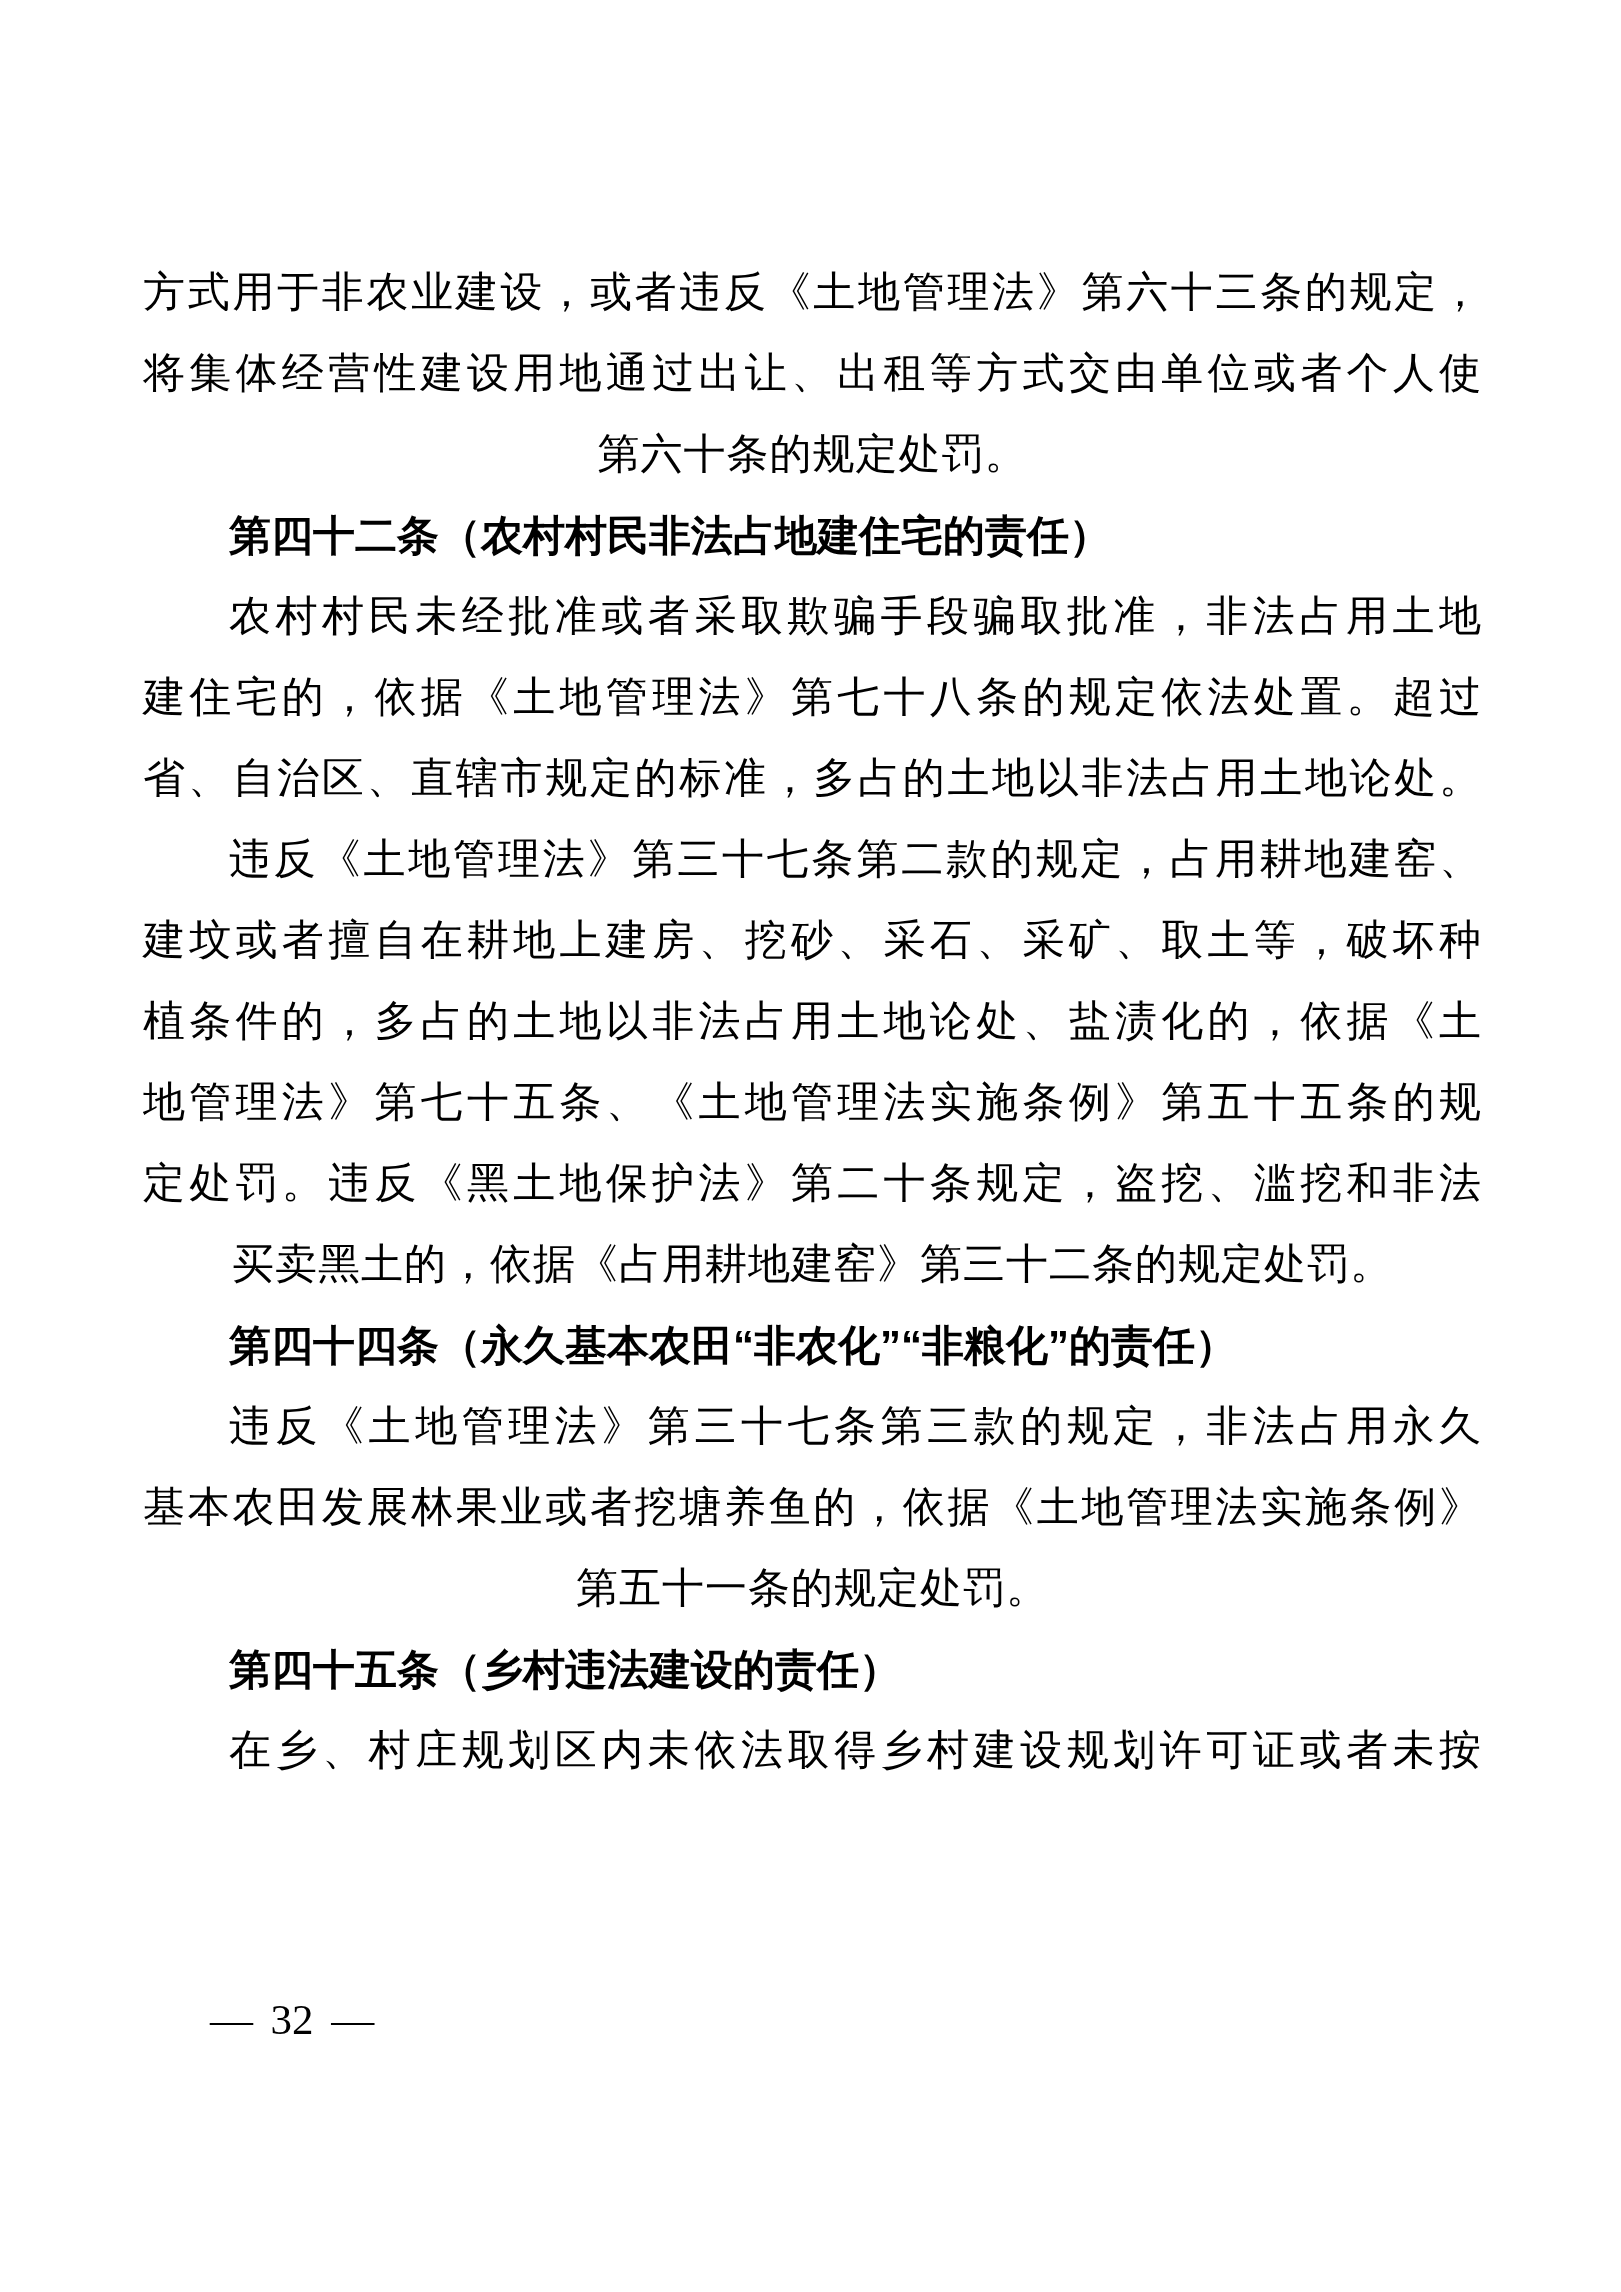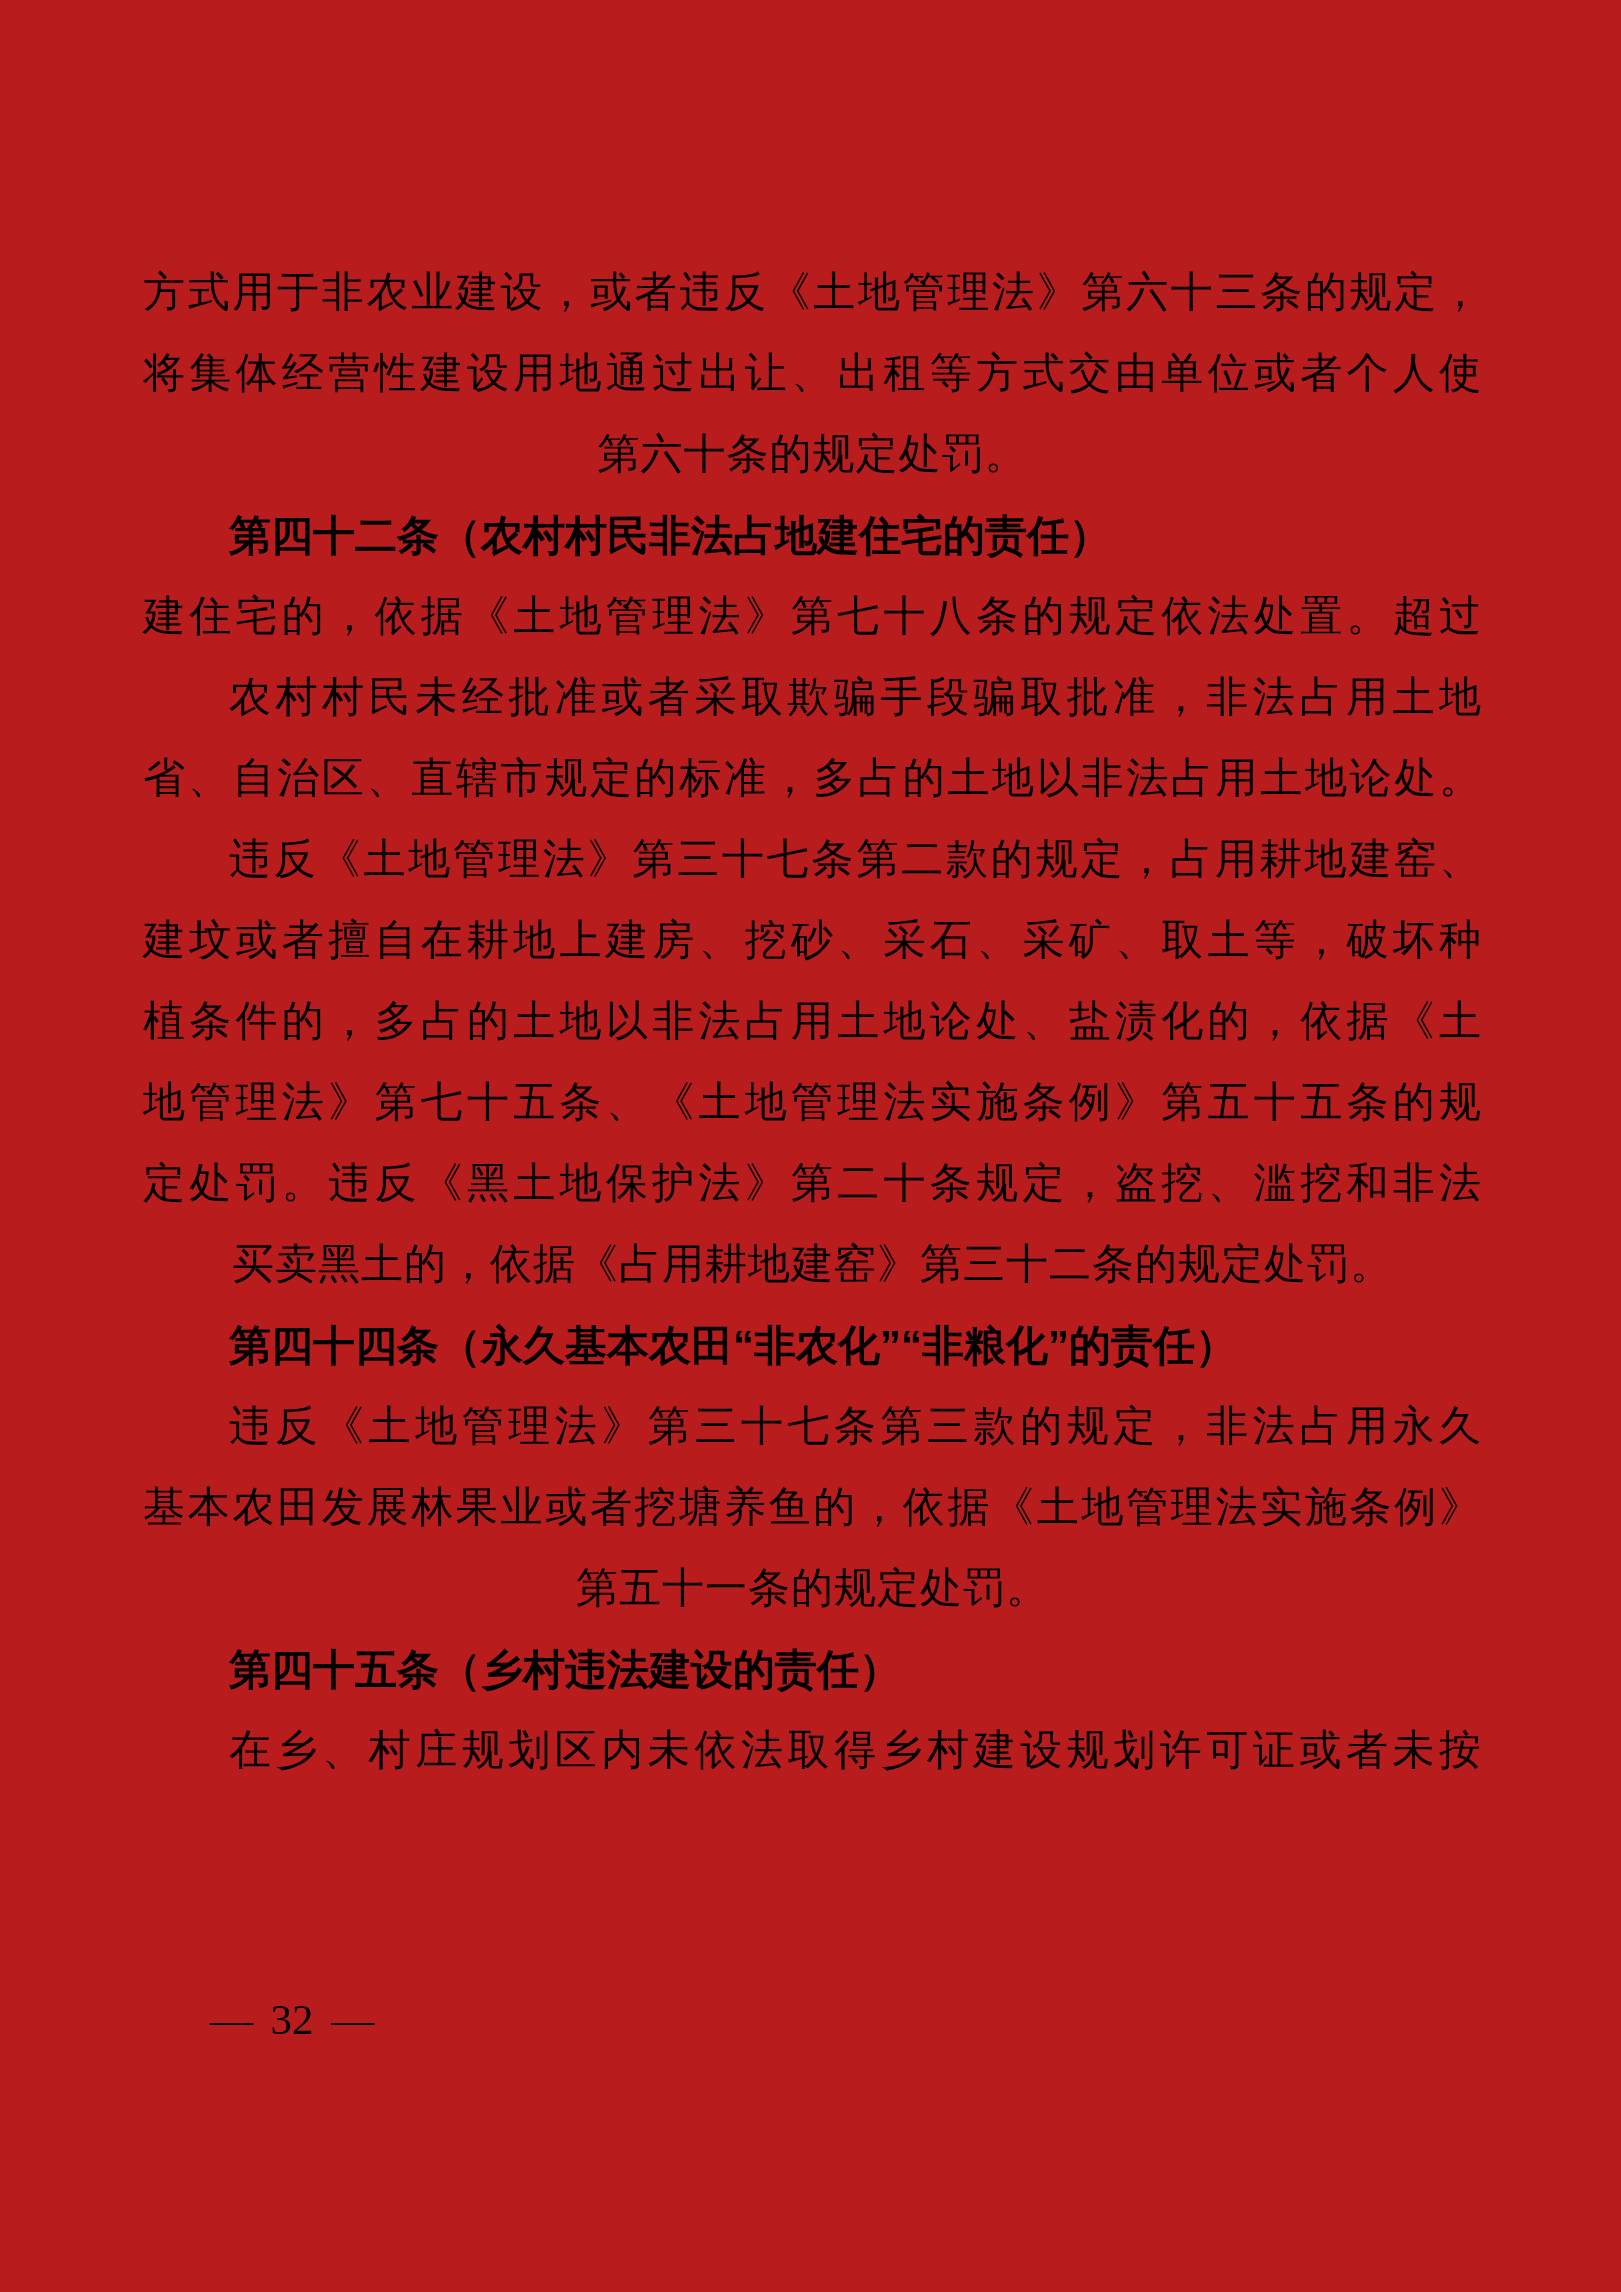--- a/index.html
+++ b/index.html
@@ -1,21 +1,21 @@
 <!DOCTYPE html>
 <html><head>
 <meta charset="utf-8">
 <style>
   html, body { margin: 0; padding: 0; background: #e8e8e8; }
   .page {
     position: relative;
     width: 1621px;
     height: 2293px;
     margin: 0 auto;
-    background: #b91c1c;
+    background: #ffffff;
     color: #000000;
     font-family: "Liberation Serif", "DejaVu Serif", serif;
     overflow: hidden;
   }
   .content {
     position: absolute;
     left: 143px;
     top: 252px;
     width: 1339px;
   }
@@ -54,22 +54,22 @@
 </style>
 </head>
 <body>
 
 <div class="page">
   <div class="content">
       <div class="line body justify">方式用于非农业建设，或者违反《土地管理法》第六十三条的规定，</div>
       <div class="line body justify">将集体经营性建设用地通过出让、出租等方式交由单位或者个人使</div>
       <div class="line body">第六十条的规定处罚。</div>
       <div class="line heading indent">第四十二条（农村村民非法占地建住宅的责任）</div>
+      <div class="line body indent justify">农村村民未经批准或者采取欺骗手段骗取批准，非法占用土地</div>
       <div class="line body justify">建住宅的，依据《土地管理法》第七十八条的规定依法处置。超过</div>
-      <div class="line body indent justify">农村村民未经批准或者采取欺骗手段骗取批准，非法占用土地</div>
       <div class="line body justify">省、自治区、直辖市规定的标准，多占的土地以非法占用土地论处。</div>
       <div class="line body indent justify">违反《土地管理法》第三十七条第二款的规定，占用耕地建窑、</div>
       <div class="line body justify">建坟或者擅自在耕地上建房、挖砂、采石、采矿、取土等，破坏种</div>
       <div class="line body justify">植条件的，多占的土地以非法占用土地论处、盐渍化的，依据《土</div>
       <div class="line body justify">地管理法》第七十五条、《土地管理法实施条例》第五十五条的规</div>
       <div class="line body justify">定处罚。违反《黑土地保护法》第二十条规定，盗挖、滥挖和非法</div>
       <div class="line body">买卖黑土的，依据《占用耕地建窑》第三十二条的规定处罚。</div>
       <div class="line heading indent">第四十四条（永久基本农田“非农化”“非粮化”的责任）</div>
       <div class="line body indent justify">违反《土地管理法》第三十七条第三款的规定，非法占用永久</div>
       <div class="line body justify">基本农田发展林果业或者挖塘养鱼的，依据《土地管理法实施条例》</div>

